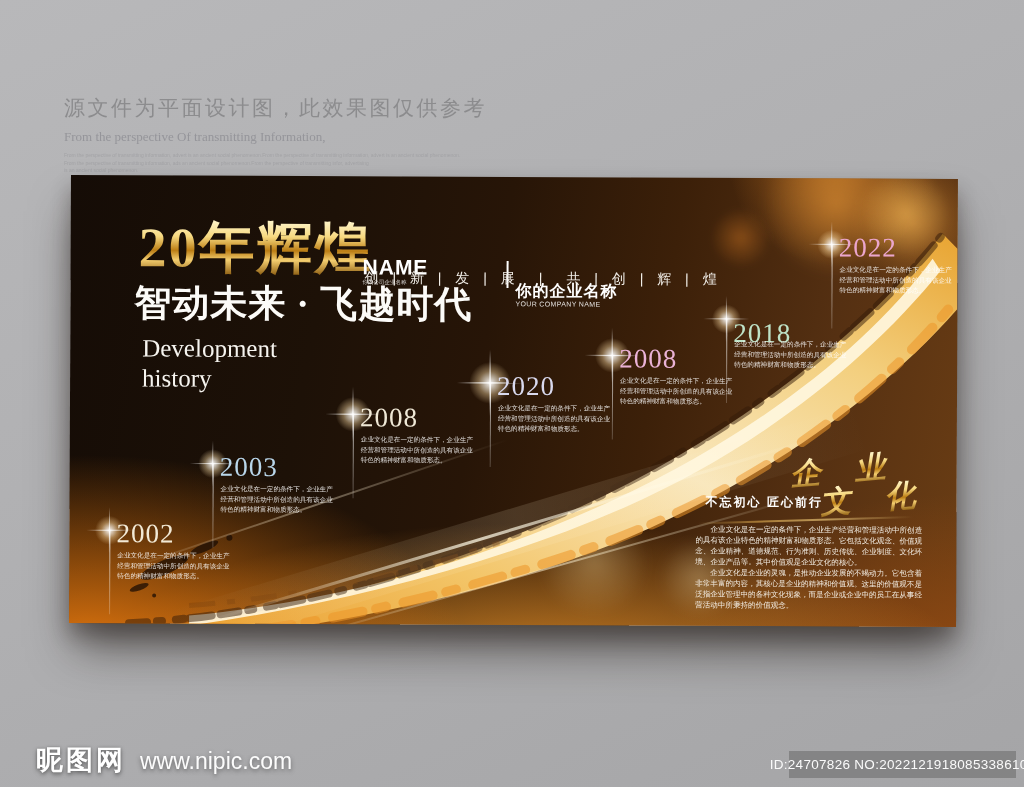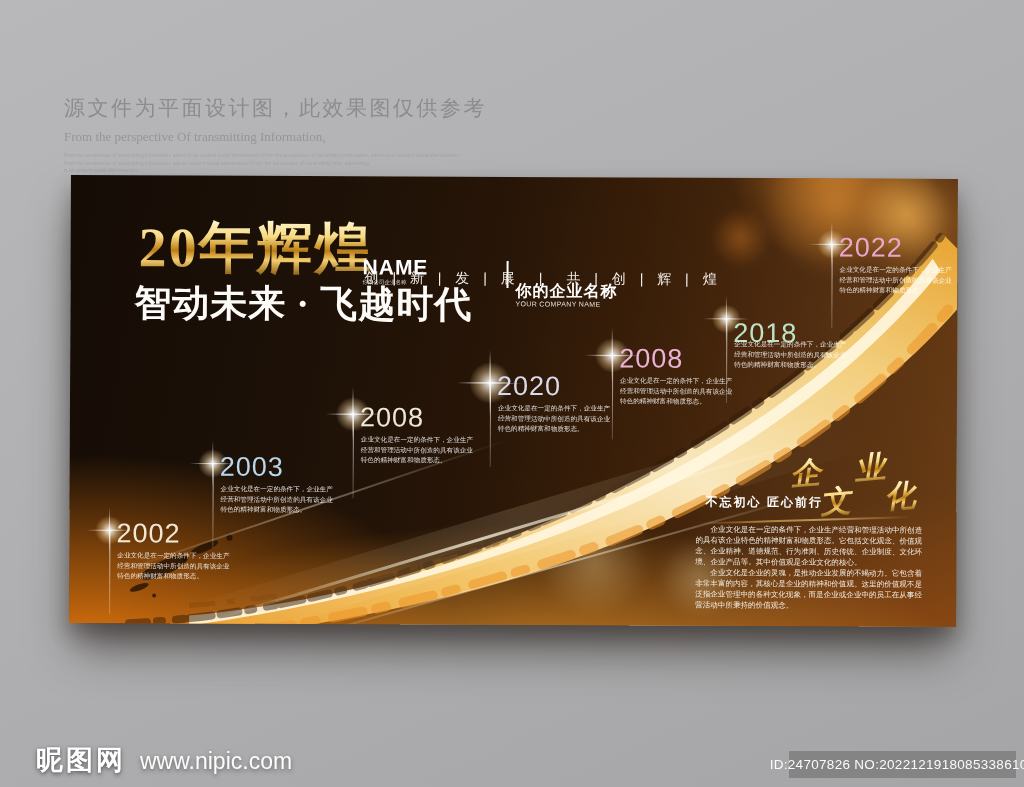--- a/index.html
+++ b/index.html
@@ -69,21 +69,21 @@
   .m6{left:761px;top:66px;}
   .flare{position:absolute;left:-15px;top:-15px;width:30px;height:30px;pointer-events:none;
     background:radial-gradient(circle,rgba(255,255,255,.95),rgba(255,225,170,.4) 38%,transparent 68%);}
   .flare::before{content:"";position:absolute;left:50%;top:-8px;width:1px;height:46px;transform:translateX(-50%);
     background:linear-gradient(180deg,transparent,rgba(255,255,255,.95) 50%,transparent);}
   .flare::after{content:"";position:absolute;top:50%;left:-8px;height:1px;width:46px;transform:translateY(-50%);
     background:linear-gradient(90deg,transparent,rgba(255,255,255,.95) 50%,transparent);}
   .m3 .flare{transform:scale(1.45);} .m2 .flare,.m4 .flare{transform:scale(1.2);}
   .mline{position:absolute;left:0;top:0;width:1px;height:84px;
     background:linear-gradient(180deg,rgba(255,255,255,.8),rgba(255,255,255,.2));}
-  .myear{position:absolute;left:7px;top:-10px;font-family:Liberation Sans, sans-serif;
+  .myear{position:absolute;left:7px;top:-10px;font-family:Liberation Serif, serif;
     font-size:27px;line-height:1;letter-spacing:1px;}
   .m0 .myear{color:#f2e9d5;} .m1 .myear{color:#b9d6ea;} .m2 .myear{color:#efe8d6;}
   .m3 .myear{color:#d9d9ee;} .m4 .myear{color:#eab2d6;} .m5 .myear{color:#bfe3c8;margin-top:11px;}
   .m6 .myear{color:#eba6cd;}
   .mdesc{position:absolute;left:8px;top:20px;width:180px;transform:scale(.66);transform-origin:0 0;
     font-size:10px;line-height:1.55;color:rgba(255,255,255,.85);}
   
   .culture{position:absolute;left:620px;top:270px;width:260px;}
   .ct1,.ct2{position:absolute;font-family:"Liberation Serif","DejaVu Serif",serif;
     font-style:italic;font-weight:bold;font-size:31px;letter-spacing:13px;transform:rotate(-5deg);line-height:1;}
@@ -163,20 +163,24 @@
     </div>
     <div class="logo-div"></div>
     <div>
       <div class="logo-cn">你的企业名称</div>
       <div class="logo-en">YOUR COMPANY NAME</div>
     </div>
   </div>
 
   <div class="slogan">创 | 新 | 发 | 展　|　共 | 创 | 辉 | 煌</div>
   <div class="subtitle">智动未来 · 飞越时代</div>
+  <div class="dev">
+    <div>Development</div>
+    <div>history</div>
+  </div>
 
   <div class="milestone m0">
     <div class="flare"></div>
     <div class="mline"></div>
     <div class="myear">2002</div>
     <div class="mdesc">
       <div>企业文化是在一定的条件下，企业生产</div>
       <div>经营和管理活动中所创造的具有该企业</div>
       <div>特色的精神财富和物质形态。</div>
     </div>

